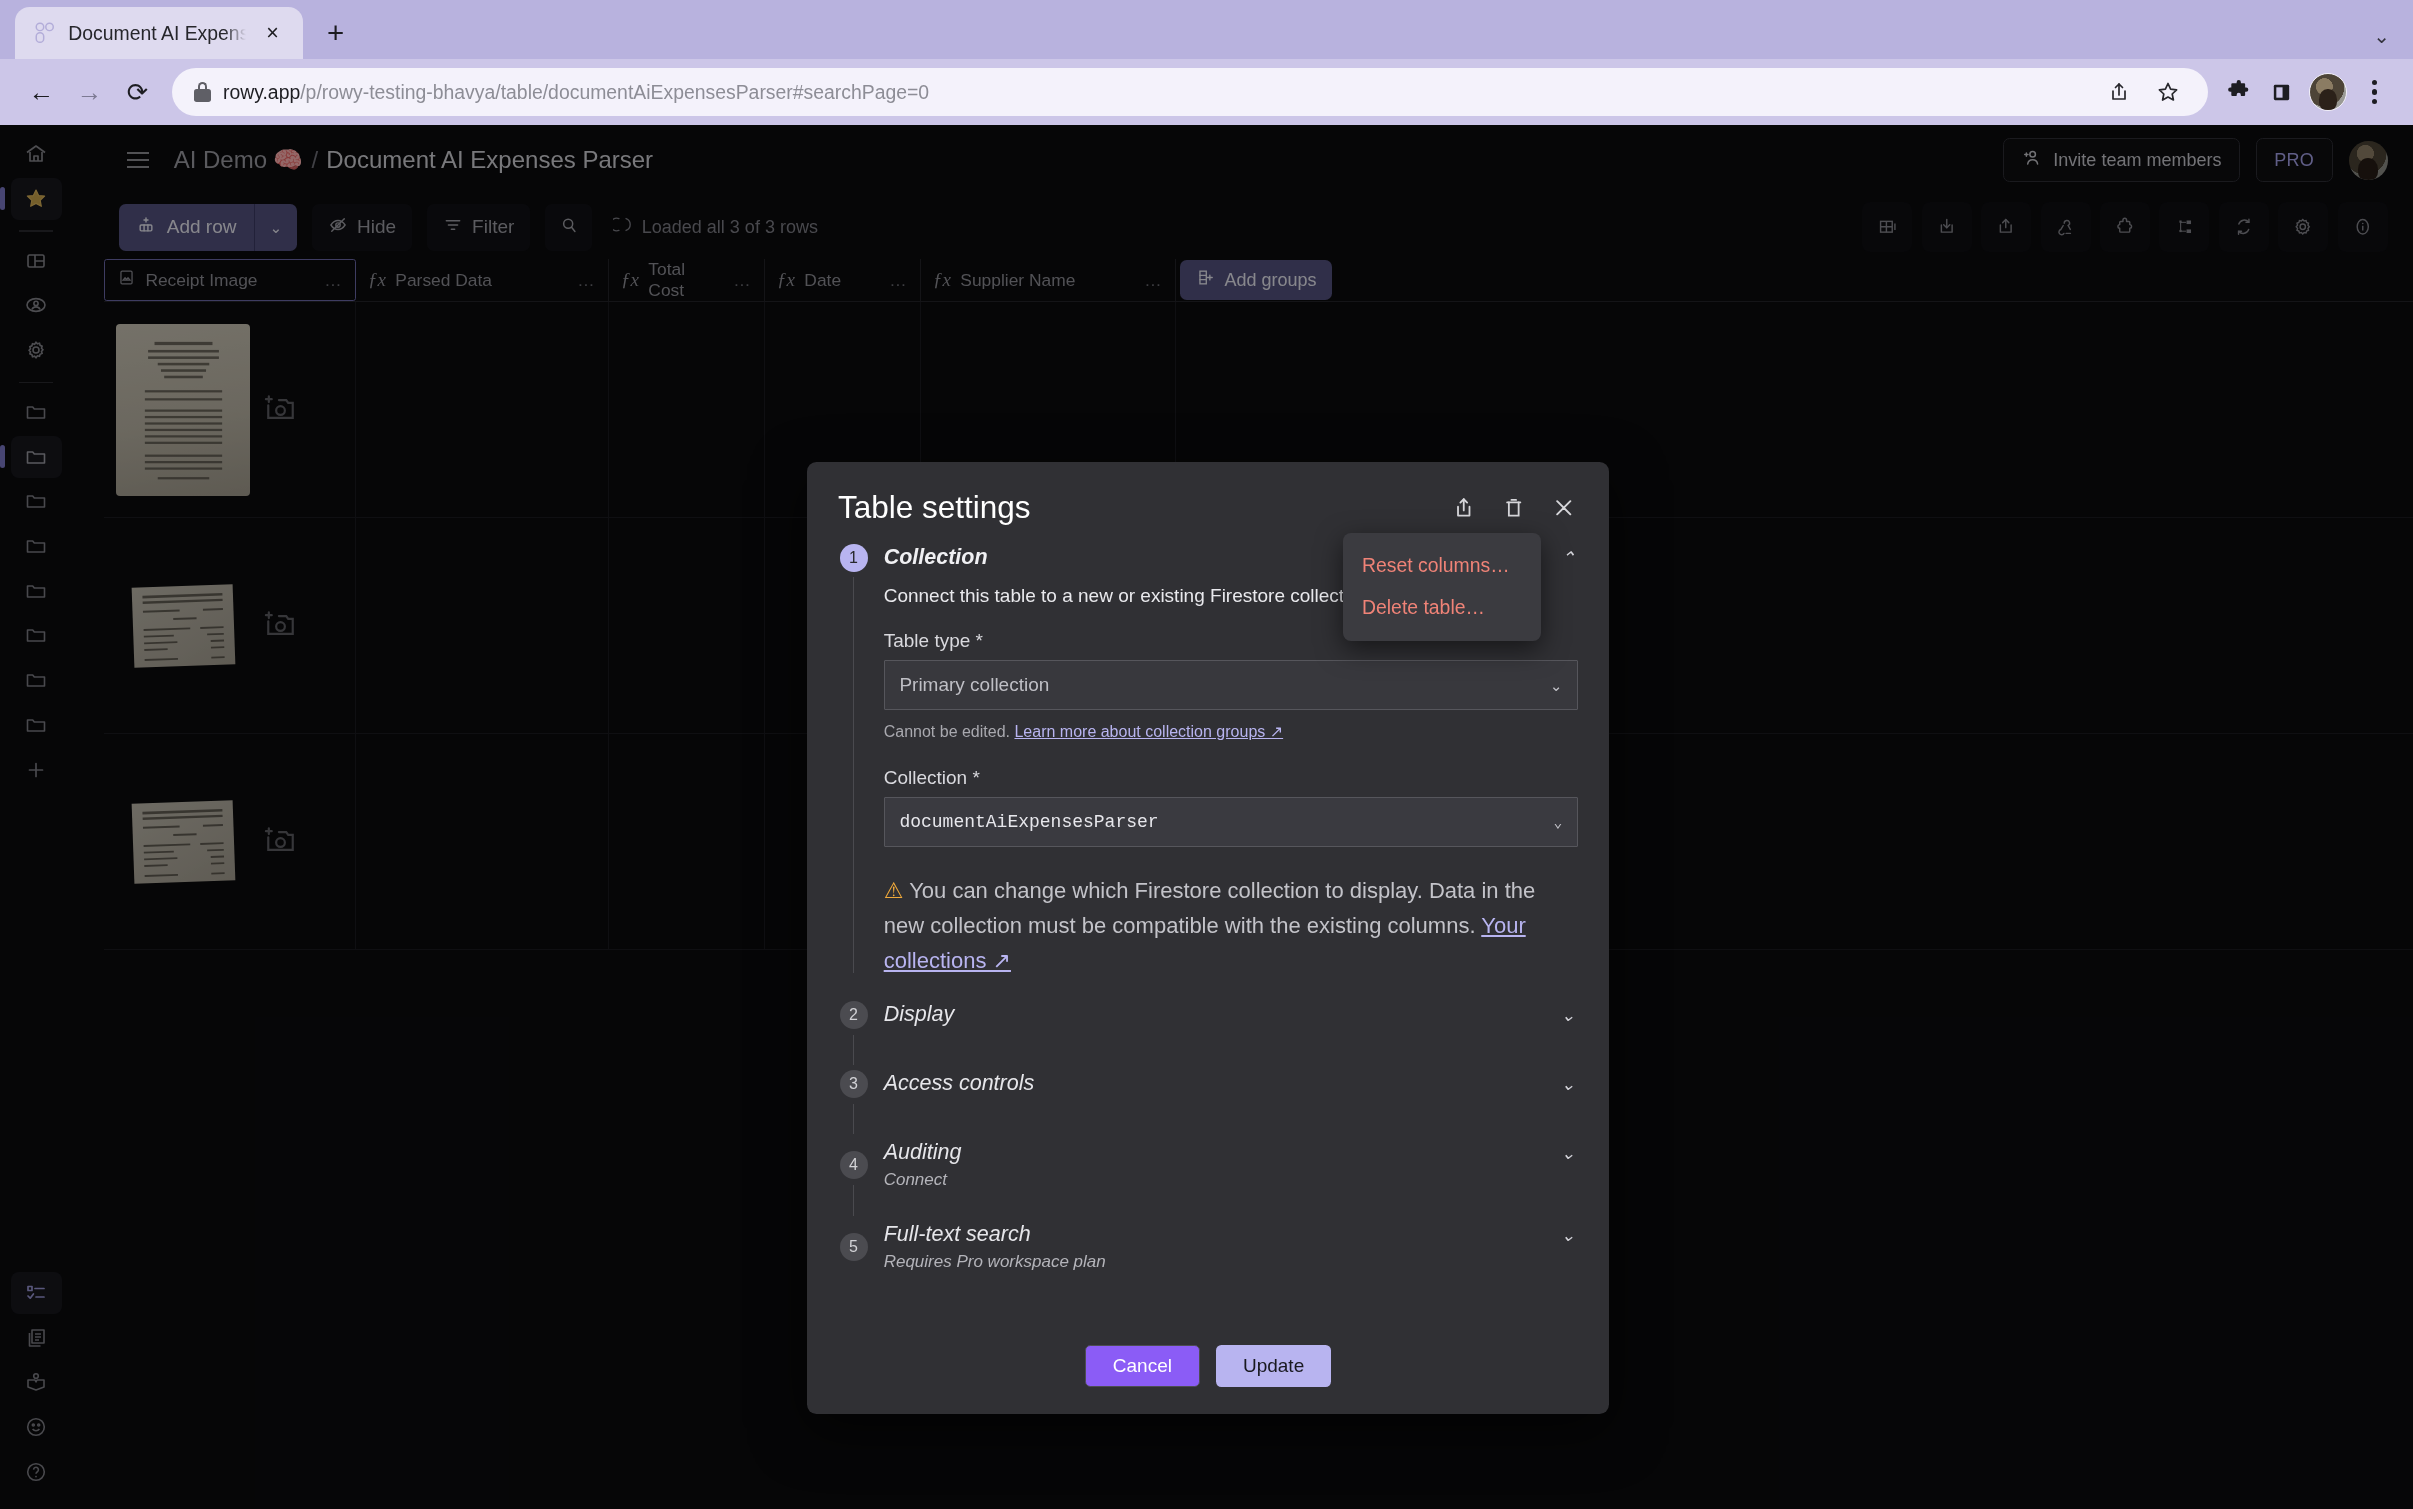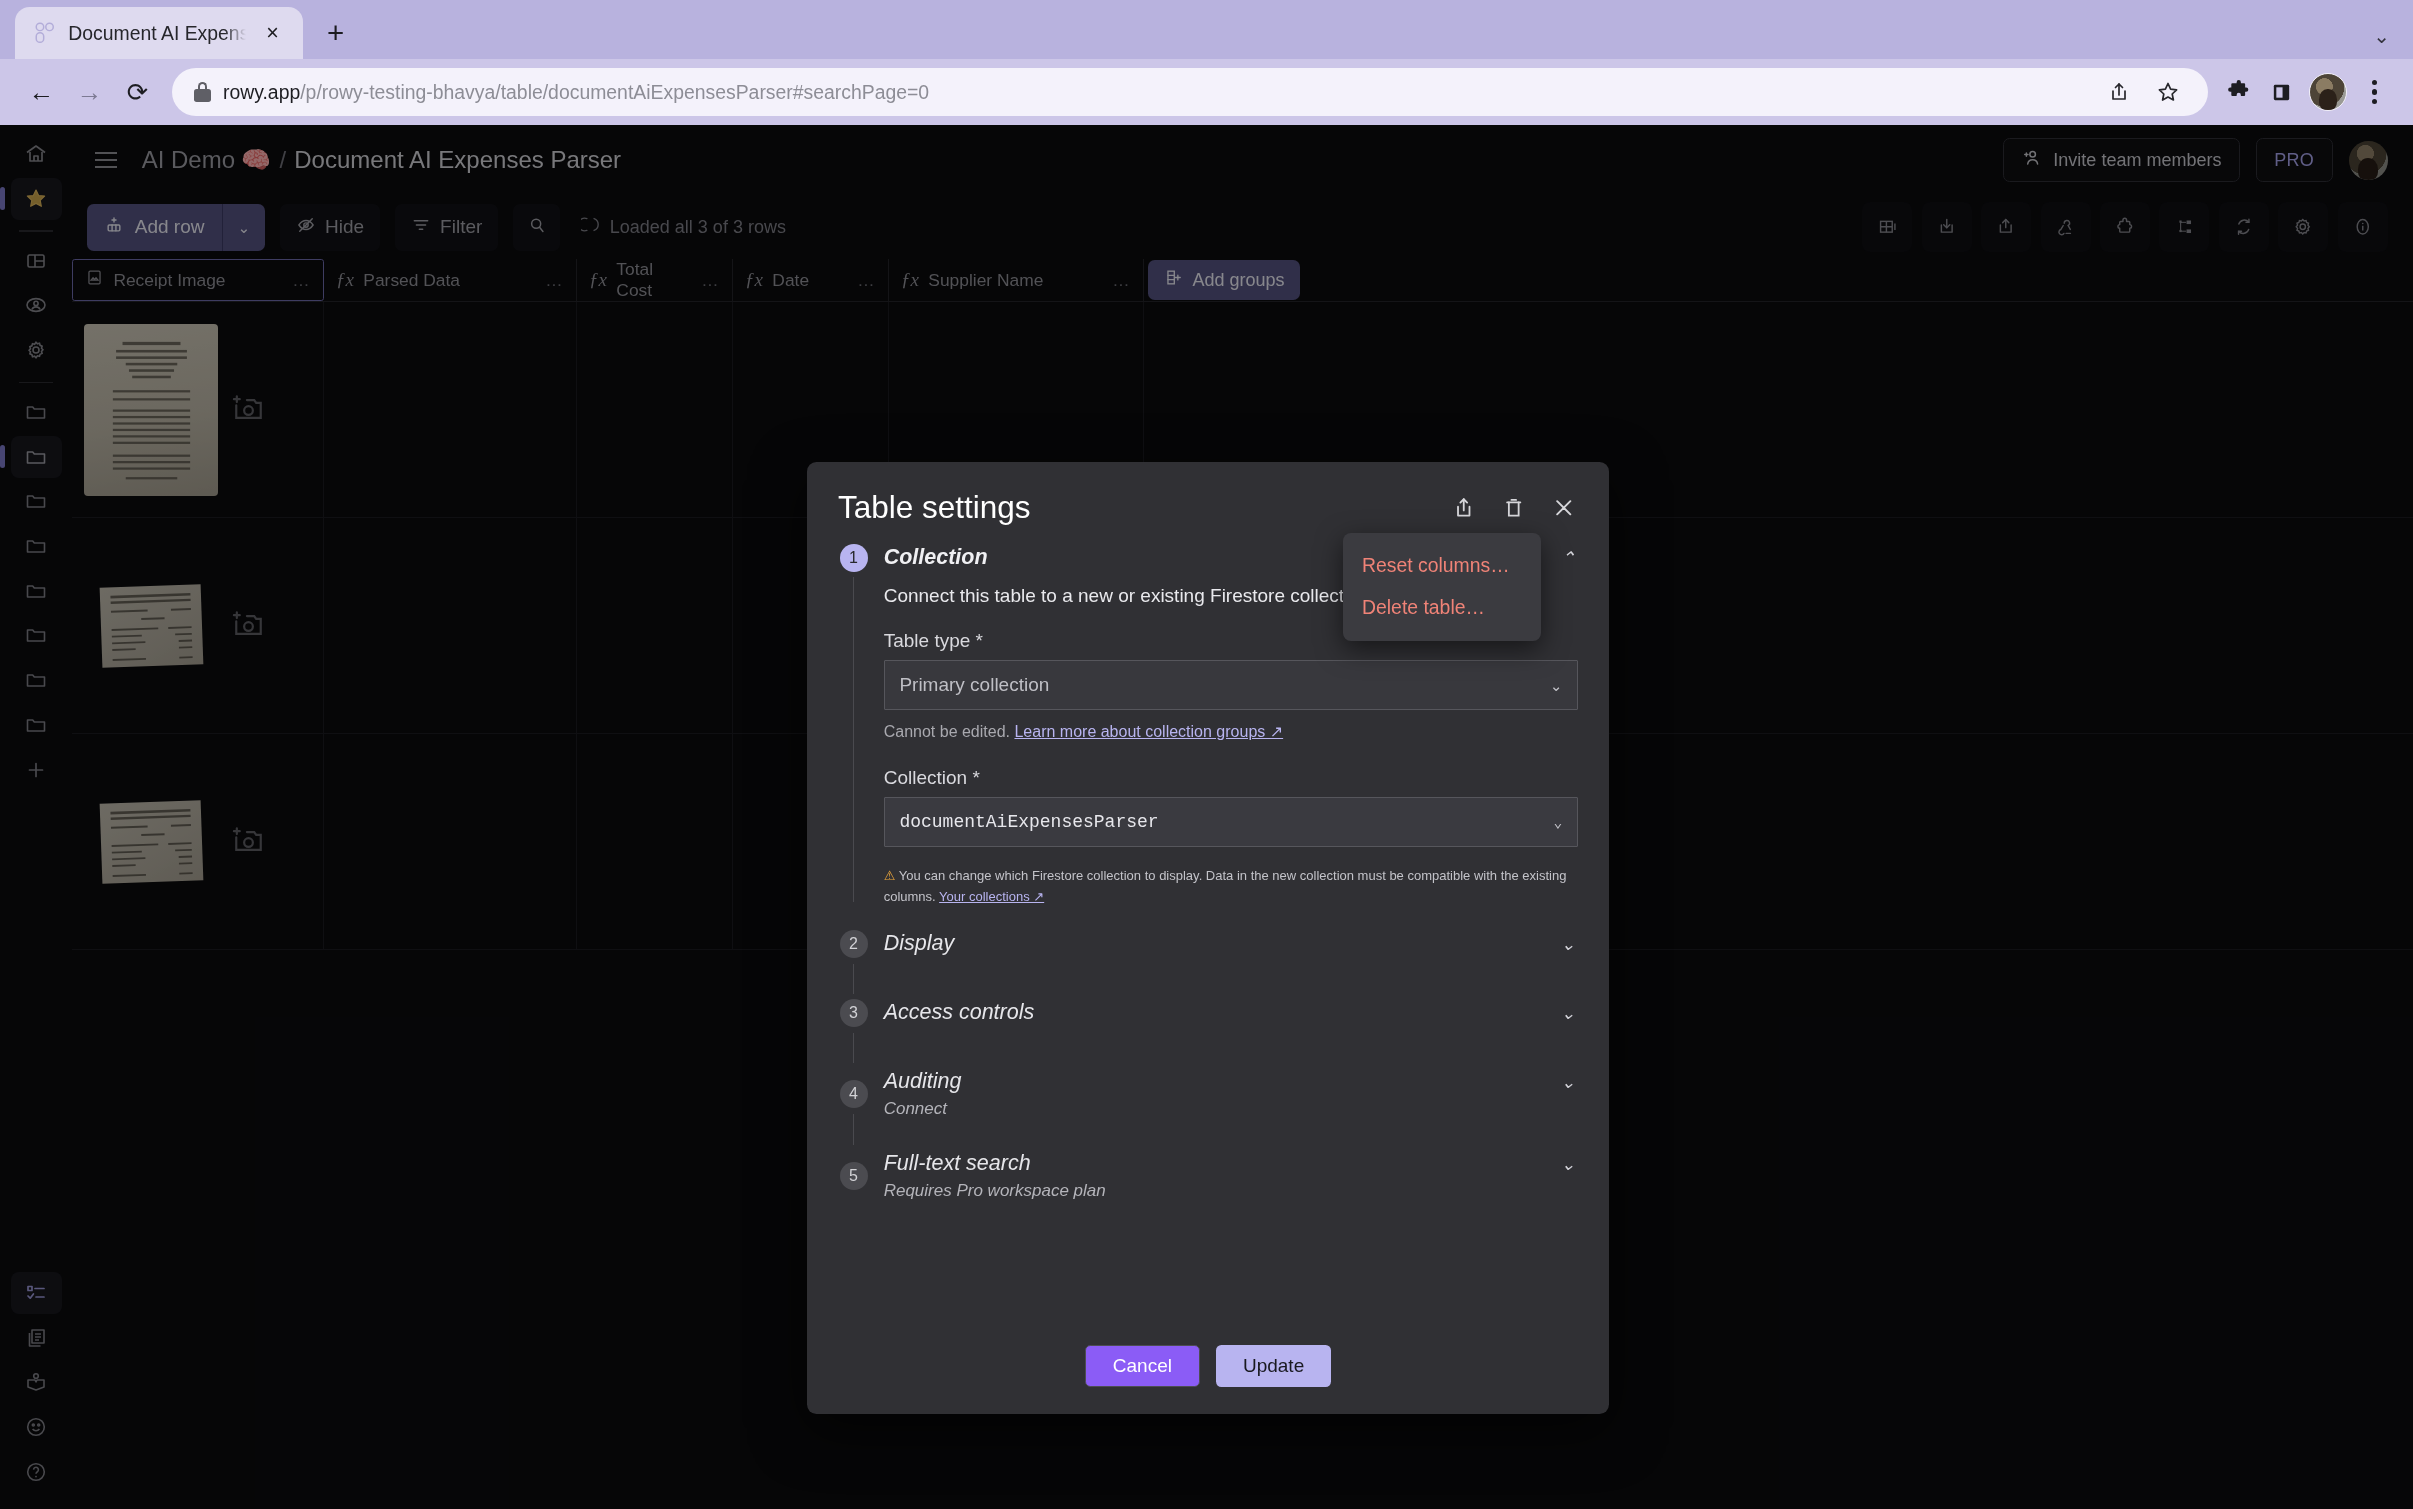--- a/index.html
+++ b/index.html
@@ -85,20 +85,21 @@
     background:#2b2119; border-radius:50% 50% 38% 38%;
   }
   .menu-dots { display:flex; flex-direction:column; gap:4px; align-items:center; }
   .menu-dots span { width:5.4px; height:5.4px; border-radius:50%; background:#1d1d22; display:block; }
 
   
   .app {
     position: absolute; top: 125px; left: 0;
     width: 2413px; height: 1385px; background: #0b0b0d;
     display: flex;
+    gap: 32px;
   }
 
   
   .rail {
     width: 72px; flex: 0 0 72px; background: #0b0b0d;
     display: flex; flex-direction: column; align-items: center;
     padding-top: 8px; position: relative;
   }
   .rail-item {
     width: 51px; height: 42px; border-radius: 8px;
@@ -238,21 +239,21 @@
   .field-label { font-size: 19px; color: #d9d9de; margin: 23px 0 8px 0; }
   .select {
     height: 50px; border: 0.7px solid #56565c; border-radius: 1px;
     background: #38383d; display: flex; align-items: center;
     padding: 0 14.7px; color: #bfbfc5; font-size: 19px;
   }
   .select.mono { font-family: "Liberation Mono", monospace; color: #e7e7ec; font-size: 18px; background:#3a3a40; }
   .select .caret { margin-left: auto; color: #c2c2c8; font-size: 14.7px; }
   .helper { font-size: 16px; color: #a9a9af; margin-top: 9.4px; line-height: 1.5; }
   .helper a { color: #b8b4f0; text-decoration: underline; }
-  .warn { font-size: 13px; color: #c3c3c9; margin-top: 19px; line-height: 1.6; }
+  .warn { font-size: 22px; color: #c3c3c9; margin-top: 26px; line-height: 1.6; }
   .warn .ico { color: #f0a93b; }
   .warn a { color: #b8b4f0; text-decoration: underline; }
 
   .modal-foot { padding: 14.7px 31px 27px 31px; display: flex; justify-content: center; gap: 16px; }
   .btn {
     height: 42px; border-radius: 5.4px; padding: 0 27px;
     display: flex; align-items: center; justify-content: center;
     font-size: 19px;
   }
   .btn.cancel { background: #8b5cf6; color: #fff; border: 0.7px solid #4d4d53; }

